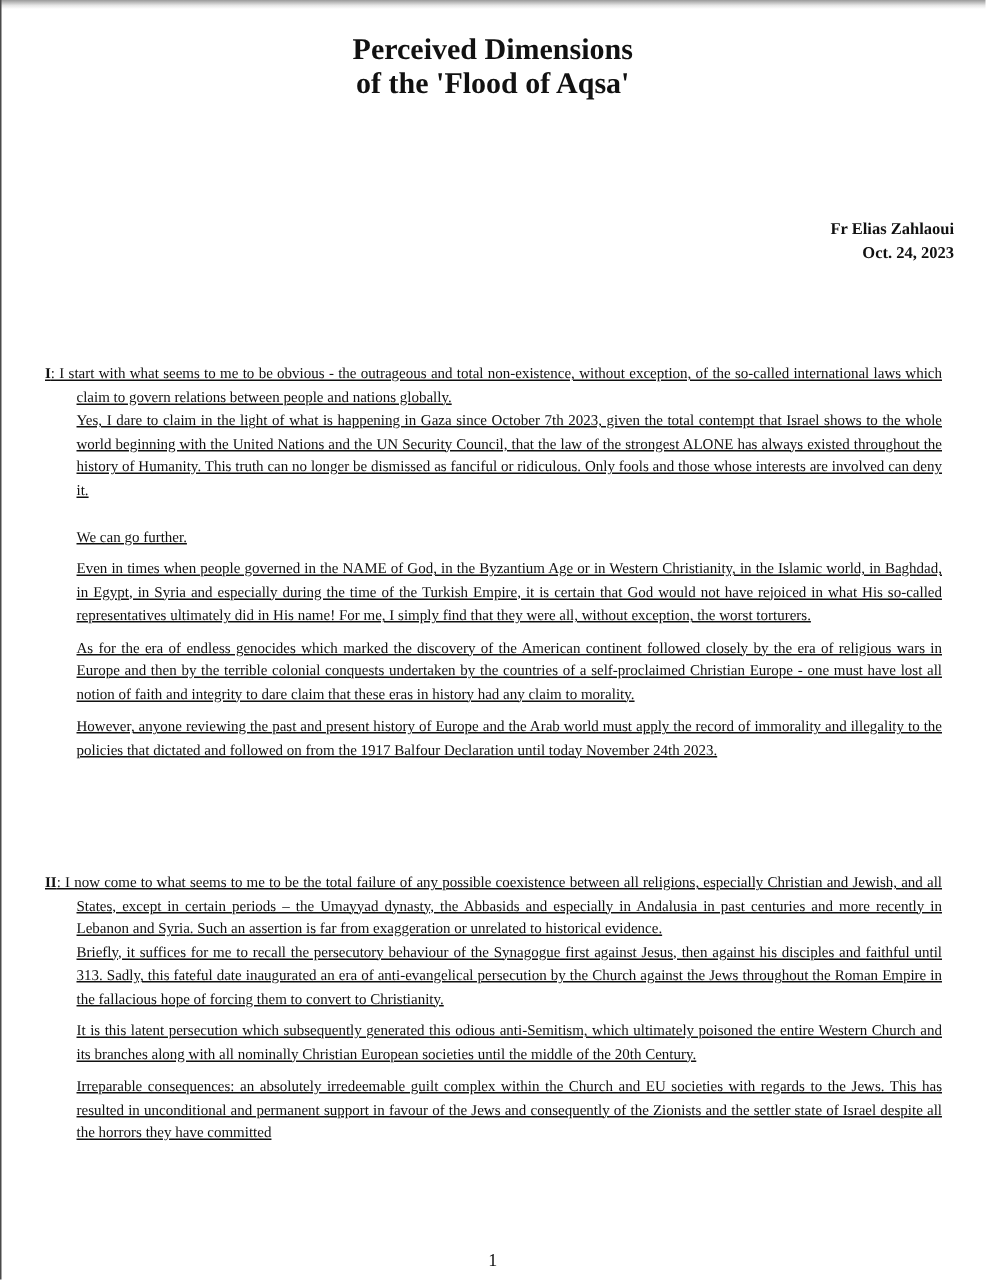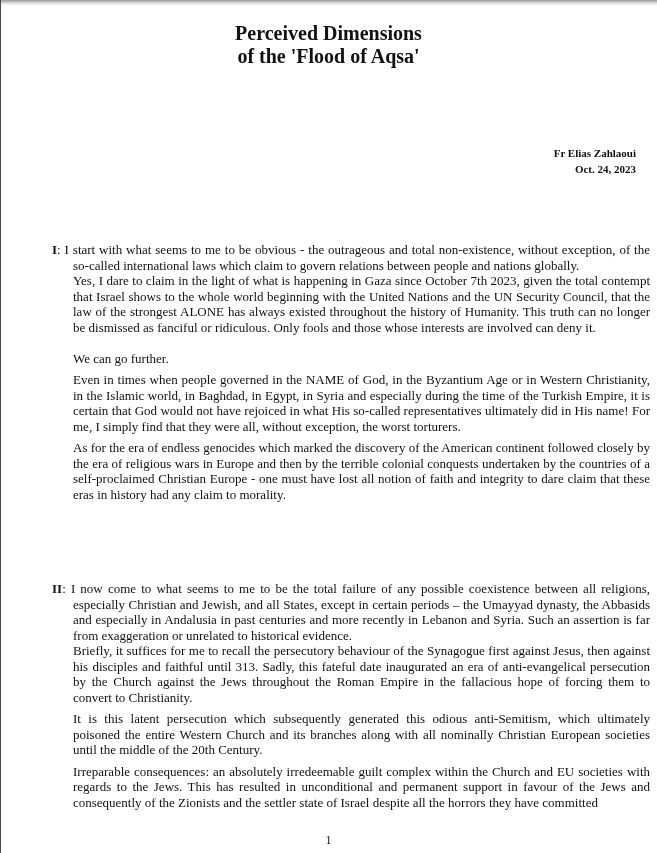--- a/index.html
+++ b/index.html
@@ -22,21 +22,21 @@
       font-weight: bold; font-size: 20px; line-height: 23px;
     }
     .author {
       position: absolute; right: 21px; top: 127px; text-align: right; font-size: 11px; line-height: 16px; font-weight: bold;
     }
     .author div { white-space: nowrap; }
     .body {
       position: absolute; left: 57px; width: 577px; font-size: 12.2px; line-height: 15.5px;
       text-align: justify;
     }
-    .section { position: absolute; left: 52px; width: 598px; font-size: 13px; line-height: 15.5px; text-align: justify; }
+    .section { position: absolute; left: 30px; width: 598px; font-size: 10px; line-height: 15.5px; text-align: justify; text-decoration: underline; }
     .section .marker { font-weight: bold; }
     .section .head { padding-left: 21px; text-indent: -21px; }
     .para { margin: 0; }
     .para + .para { margin-top: 6px; }
     .indent { padding-left: 21px; }
     .page-number {
       position: absolute; top: 815px; left: 0; width: 657px; text-align: center; font-size: 12px;
     }
   </style>
 </head>
@@ -60,20 +60,21 @@
   <div class="section" style="top:224px;">
     <p class="para head"><span class="marker">I</span><span>: I start with what seems to me to be obvious - the outrageous and total non-existence, without exception, of the so-called international laws which claim to govern relations between people and nations globally.</span></p>
     <div class="indent">
       <p class="para">
         <span>Yes, I dare to claim in the light of what is happening in Gaza since October 7th 2023, given the total contempt that Israel shows to the whole world beginning with the United Nations and the UN Security Council, that the law of the strongest ALONE has always existed throughout the history of Humanity. This truth can no longer be dismissed as fanciful or ridiculous. Only fools and those whose interests are involved can deny it.</span><br>
         <br>
         <span>We can go further.</span>
       </p>
       <p class="para">Even in times when people governed in the NAME of God, in the Byzantium Age or in Western Christianity, in the Islamic world, in Baghdad, in Egypt, in Syria and especially during the time of the Turkish Empire, it is certain that God would not have rejoiced in what His so-called representatives ultimately did in His name! For me, I simply find that they were all, without exception, the worst torturers.</p>
       <p class="para">As for the era of endless genocides which marked the discovery of the American continent followed closely by the era of religious wars in Europe and then by the terrible colonial conquests undertaken by the countries of a self-proclaimed Christian Europe - one must have lost all notion of faith and integrity to dare claim that these eras in history had any claim to morality.</p>
+      <p class="para">However, anyone reviewing the past and present history of Europe and the Arab world must apply the record of immorality and illegality to the policies that dictated and followed on from the 1917 Balfour Declaration until today November 24th 2023.</p>
     </div>
   </div>
 
   <div class="section" style="top:563px;">
     <p class="para head"><span class="marker">II</span><span>: I now come to what seems to me to be the total failure of any possible coexistence between all religions, especially Christian and Jewish, and all States, except in certain periods – the Umayyad dynasty, the Abbasids and especially in Andalusia in past centuries and more recently in Lebanon and Syria. Such an assertion is far from exaggeration or unrelated to historical evidence.</span></p>
     <div class="indent">
       <p class="para">Briefly, it suffices for me to recall the persecutory behaviour of the Synagogue first against Jesus, then against his disciples and faithful until 313. Sadly, this fateful date inaugurated an era of anti-evangelical persecution by the Church against the Jews throughout the Roman Empire in the fallacious hope of forcing them to convert to Christianity.</p>
       <p class="para">It is this latent persecution which subsequently generated this odious anti-Semitism, which ultimately poisoned the entire Western Church and its branches along with all nominally Christian European societies until the middle of the 20th Century.</p>
       <p class="para">Irreparable consequences: an absolutely irredeemable guilt complex within the Church and EU societies with regards to the Jews. This has resulted in unconditional and permanent support in favour of the Jews and consequently of the Zionists and the settler state of Israel despite all the horrors they have committed</p>
     </div>

